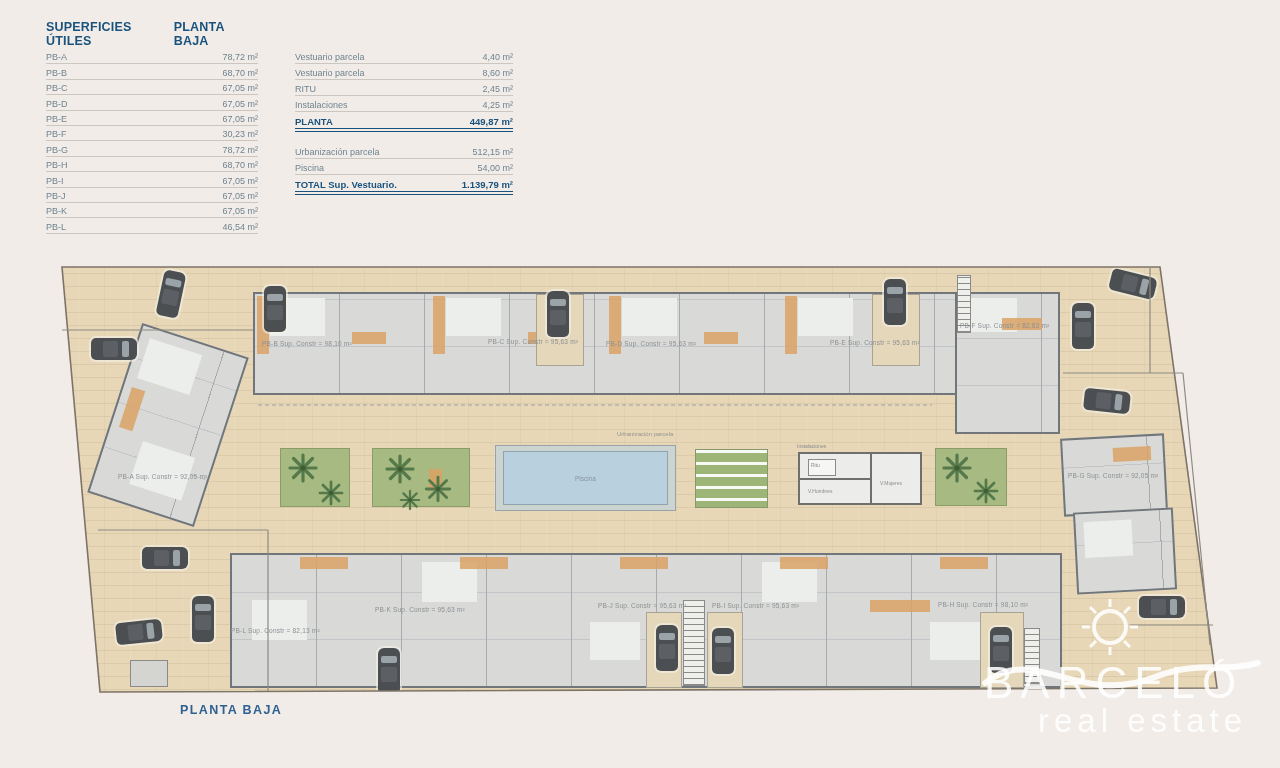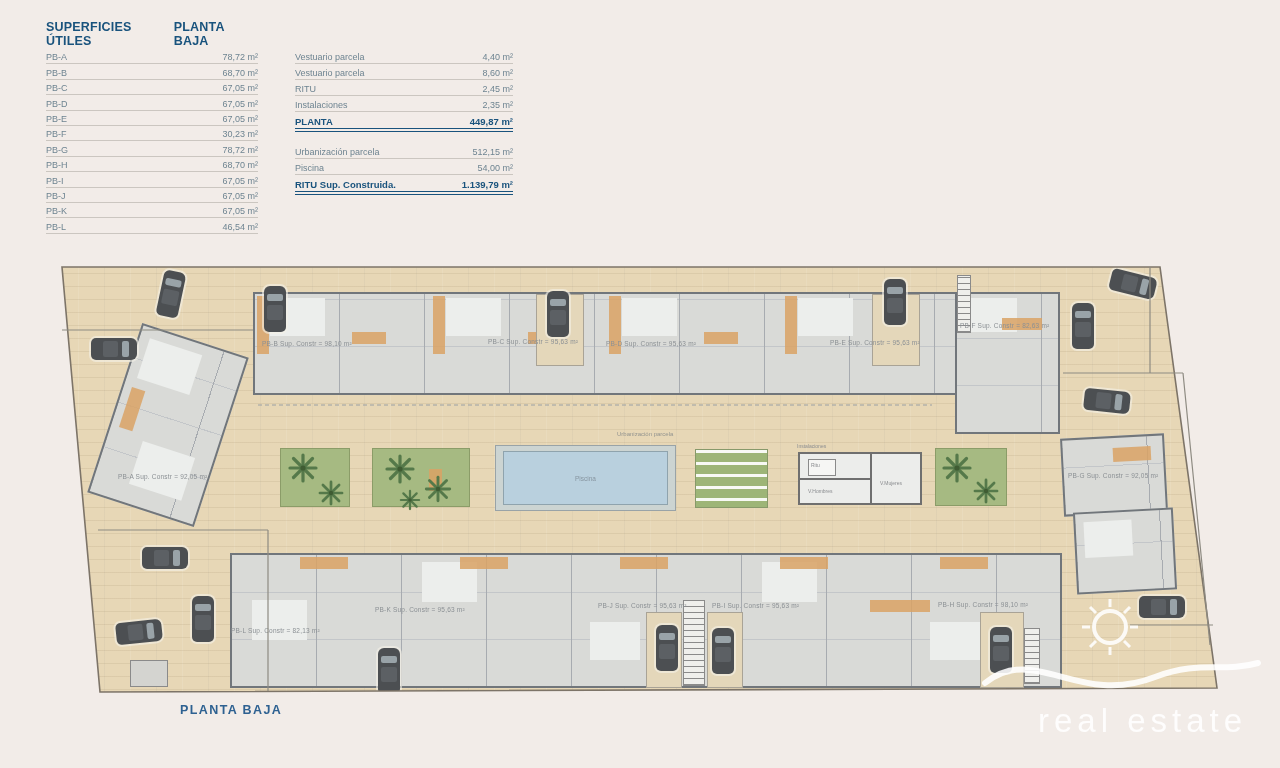--- a/index.html
+++ b/index.html
@@ -130,38 +130,38 @@
     <div class="row">
         <span>Vestuario parcela</span>
         <span>8,60 m²</span>
       </div>
     <div class="row">
         <span>RITU</span>
         <span>2,45 m²</span>
       </div>
     <div class="row">
         <span>Instalaciones</span>
-        <span>2,35 m²</span>
+        <span>4,25 m²</span>
       </div>
     <div class="trow">
         <span>PLANTA</span>
         <span>449,87 m²</span>
       </div>
     <div class="rule2"></div>
     <div class="gap"></div>
     <div class="row">
         <span>Urbanización parcela</span>
         <span>512,15 m²</span>
       </div>
     <div class="row">
         <span>Piscina</span>
         <span>54,00 m²</span>
       </div>
     <div class="trow">
-        <span>RITU Sup. Construida.</span>
+        <span>TOTAL Sup. Vestuario.</span>
         <span>1.139,79 m²</span>
       </div>
     <div class="rule2"></div>
   </div>
 
   <div class="site">
 
     <div class="bld" style="left:253px;top:292px;width:705px;height:103px;"></div>
 
     <div class="bld" style="left:955px;top:292px;width:105px;height:142px;"></div>
@@ -302,17 +302,18 @@
         <line x1="122" y1="52" x2="130" y2="52"></line>
           <line x1="170" y1="52" x2="178" y2="52"></line>
         <line x1="130" y1="32" x2="136" y2="38"></line>
           <line x1="164" y1="66" x2="170" y2="72"></line>
         <line x1="170" y1="32" x2="164" y2="38"></line>
           <line x1="136" y1="66" x2="130" y2="72"></line>
       </g>
       <path d="M25,108 C75,68 118,132 195,102 C240,85 262,98 298,88" stroke-width="6" stroke-linecap="round"></path>
     </g>
   </svg>
+  <div class="wm wm1">Barceló</div>
   <div class="wm wm2">real estate</div>
 
   <div class="footer">PLANTA BAJA</div>
 
 </div>
 
 </body></html>

